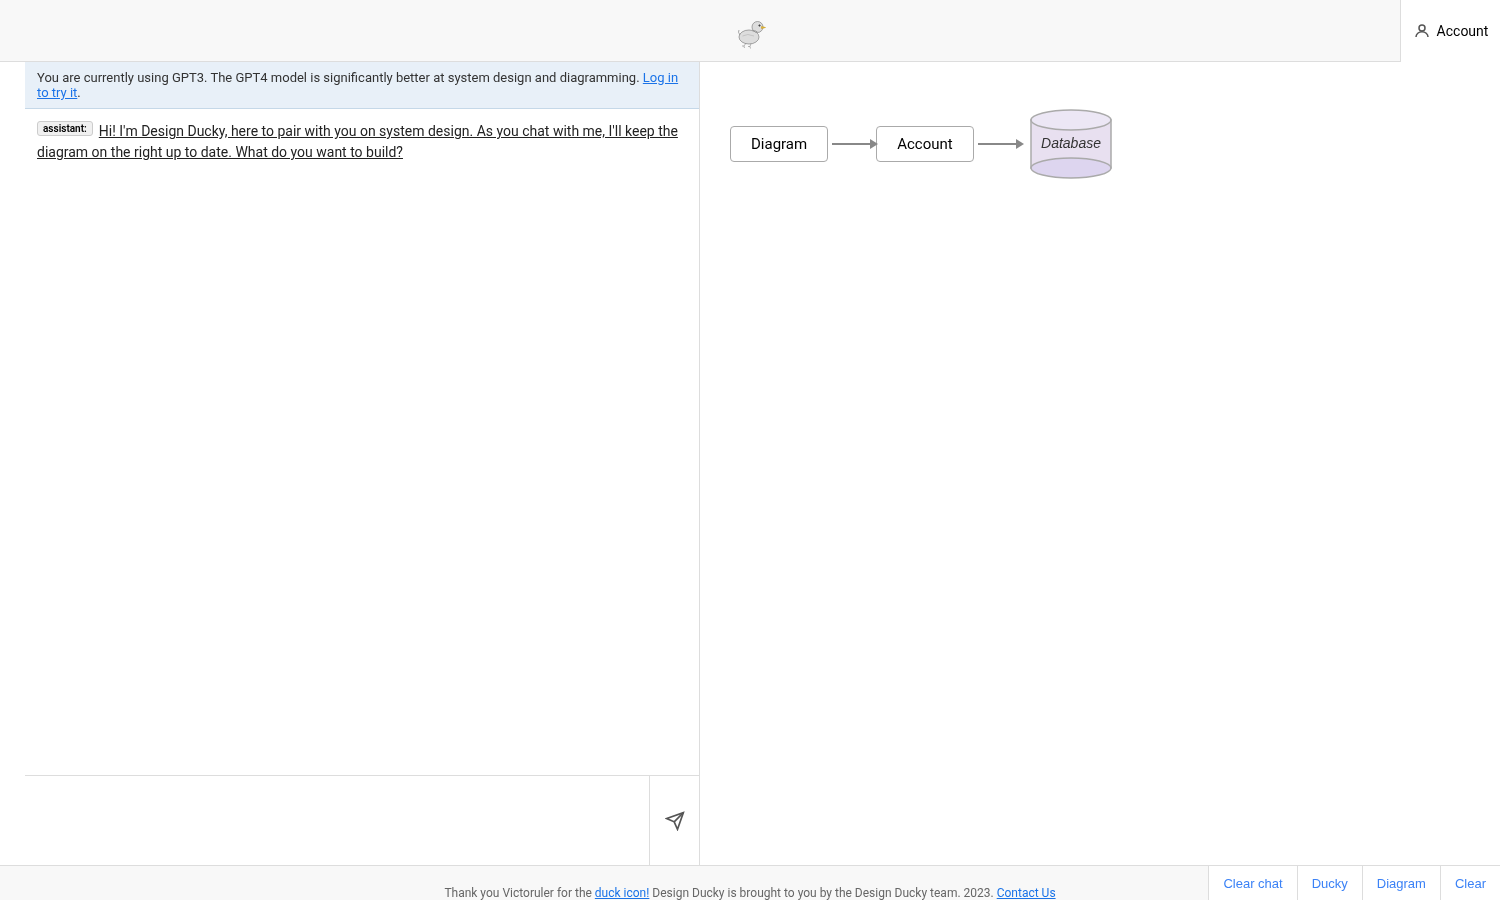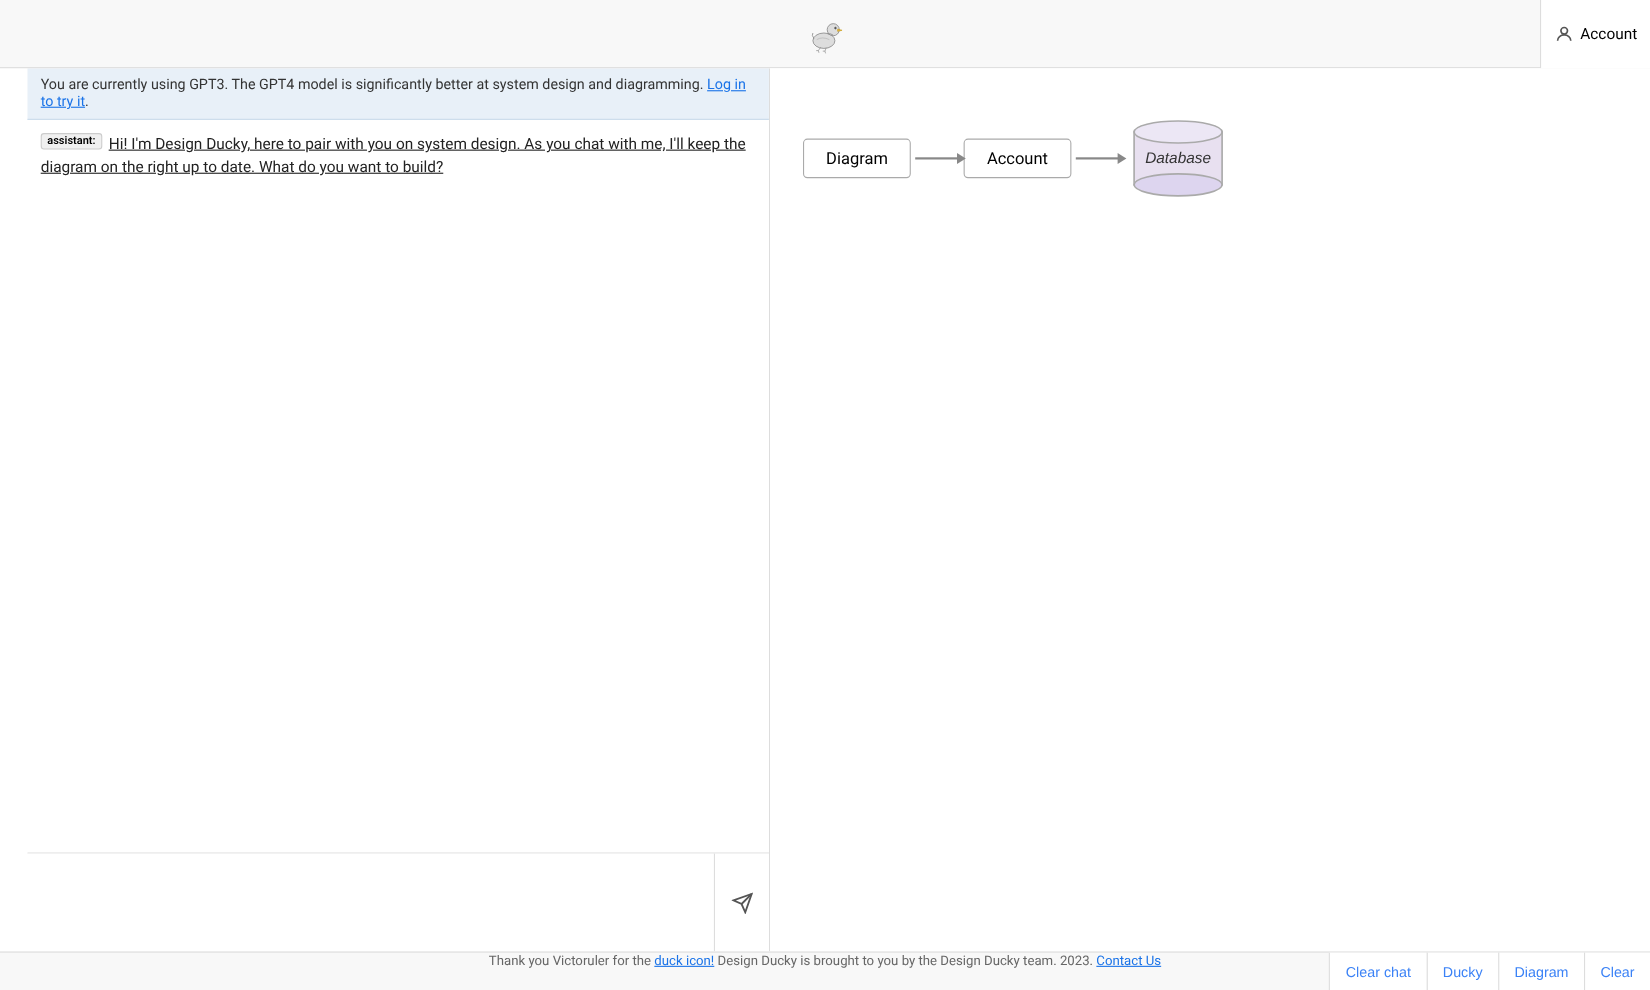--- a/index.html
+++ b/index.html
@@ -178,21 +178,21 @@
       border-bottom: 5px solid transparent;
       border-left: 8px solid #888;
     }
 
     
     #footer {
       height: 35px;
       background: #f8f8f8;
       border-top: 1px solid #ddd;
       display: flex;
-      align-items: flex-start;
+      align-items: flex-end;
       justify-content: center;
       font-size: 12px;
       color: #666;
       flex-shrink: 0;
       position: relative;
     }
     #footer a { color: #1a73e8; }
     #footer-controls {
       position: absolute;
       right: 0;

